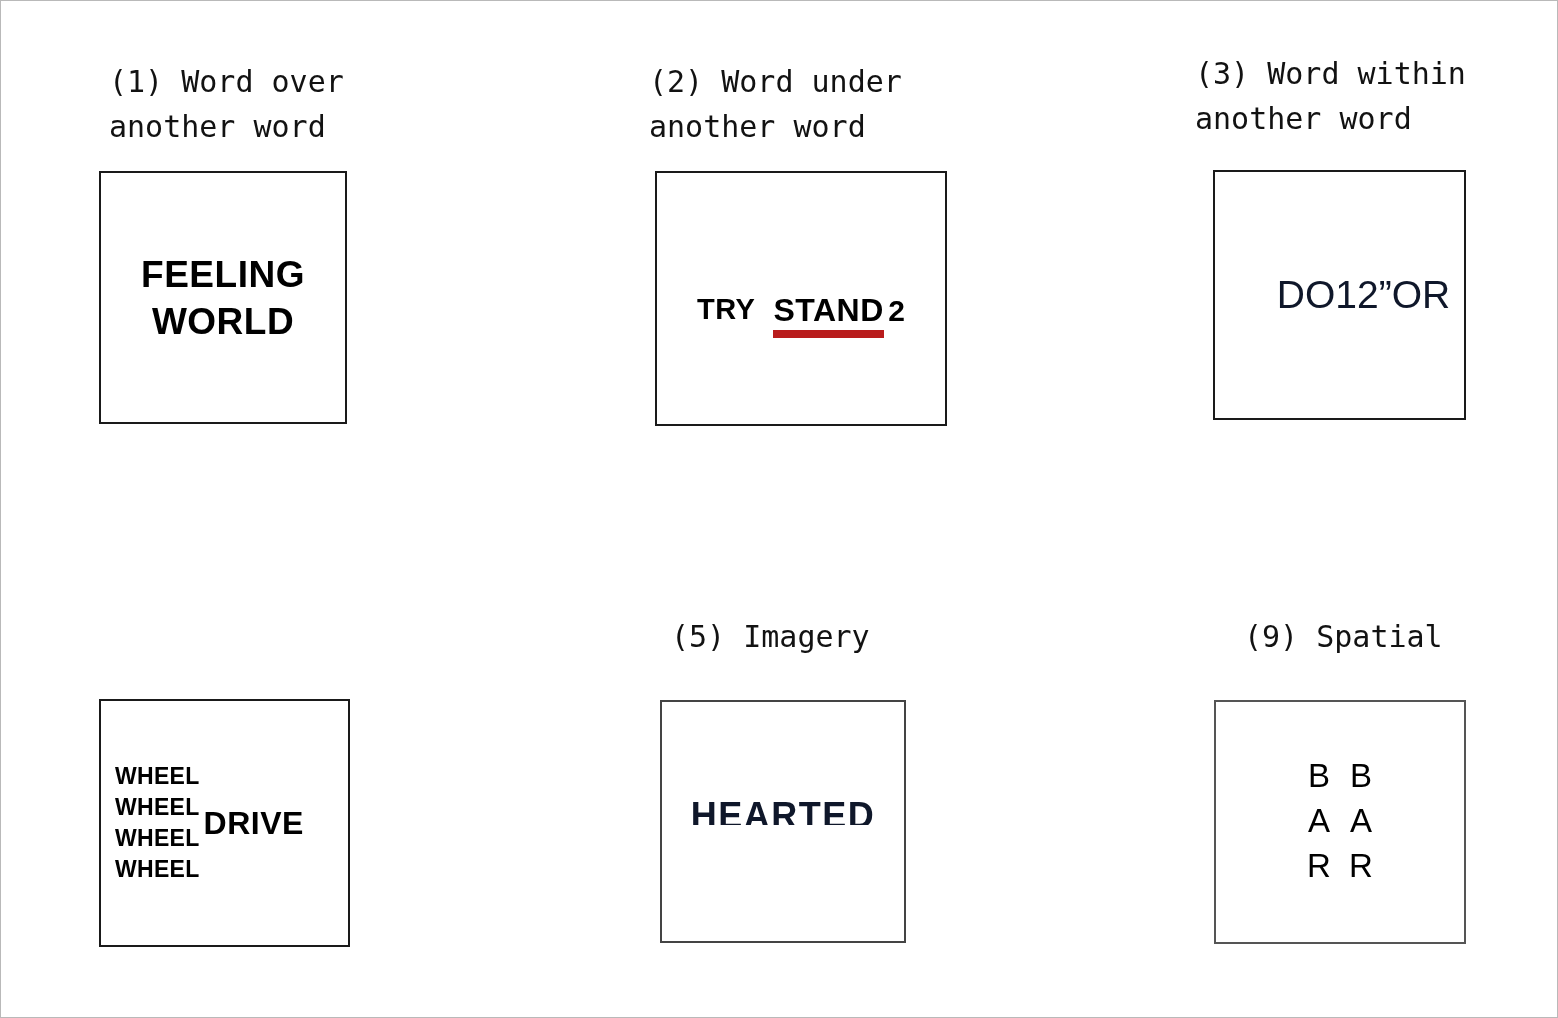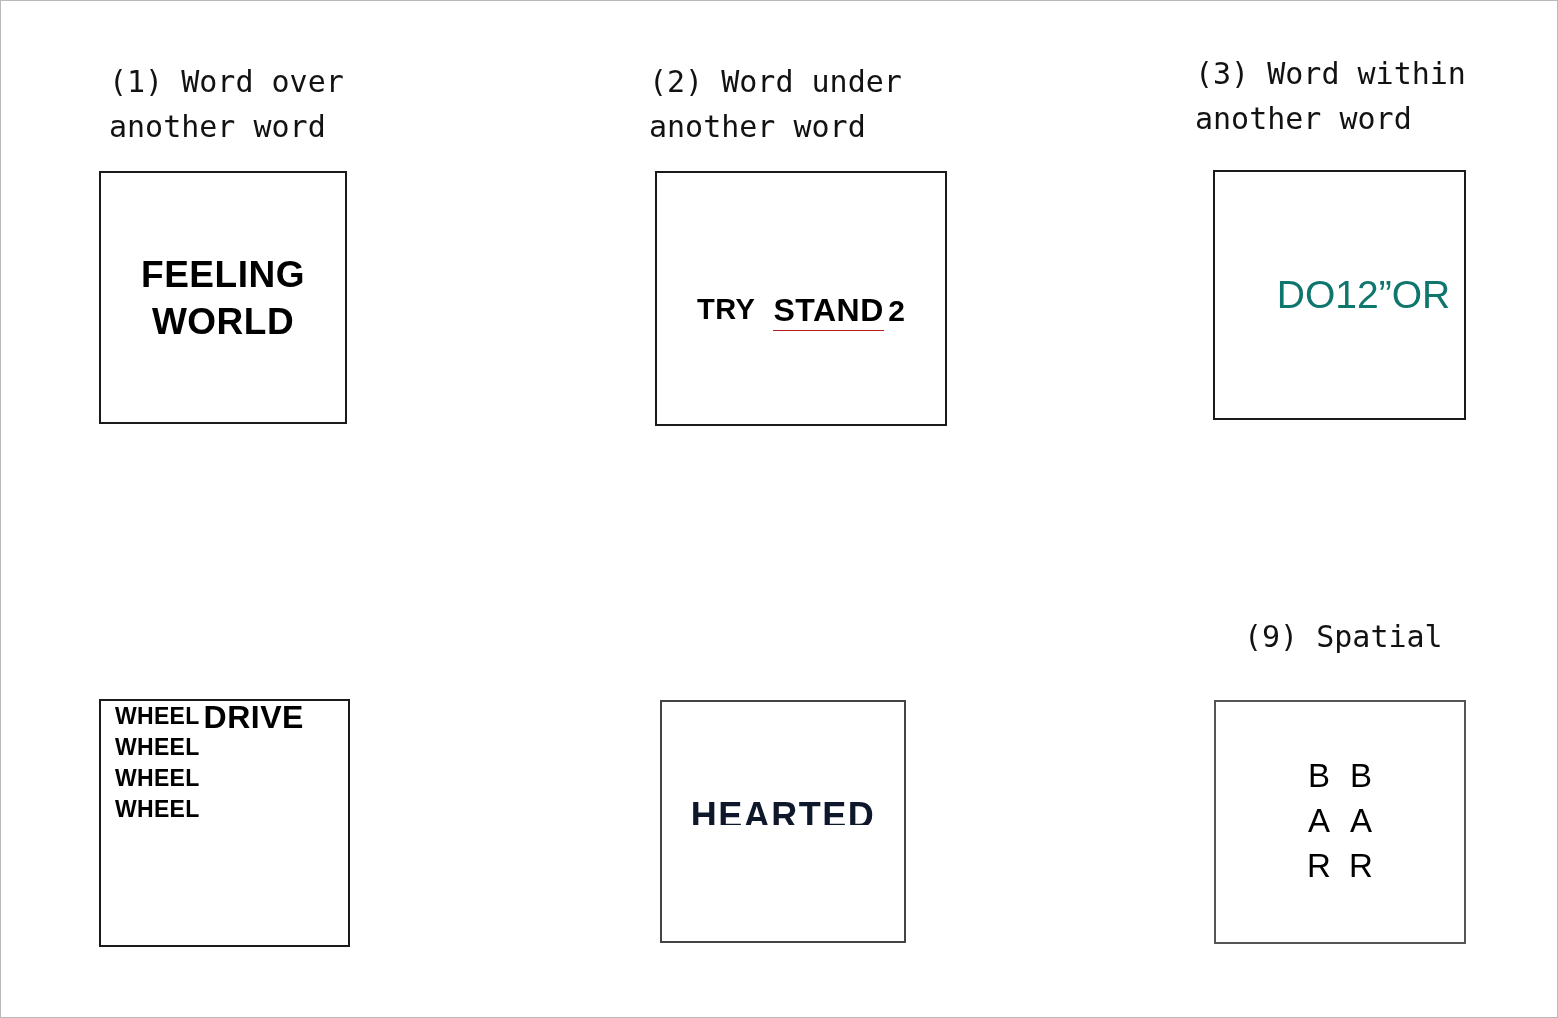--- a/index.html
+++ b/index.html
@@ -101,47 +101,48 @@
   }
   .fraction {
     text-align: center;
     line-height: 1;
   }
   .fraction-num {
     font-size: 32px;
     line-height: 36px;
     letter-spacing: 0.5px;
     padding-bottom: 2px;
-    border-bottom: 1px solid #b91c1c;
+    border-bottom: 8px solid #b91c1c;
   }
   .fraction-den {
     font-size: 30px;
     line-height: 38px;
     padding-top: 4px;
   }
 
   
   .within-word {
     font-family: "Liberation Sans", sans-serif;
     font-weight: normal;
     font-size: 39px;
-    color: #0f766e;
+    color: #0f172a;
     letter-spacing: 0px;
     white-space: pre;
     margin-left: 48px;
   }
 
   
   .wheel-drive {
     position: absolute;
     left: 14px;
     top: 0;
     right: 0;
     bottom: 0;
     display: flex;
+    align-items: center;
     justify-content: flex-start;
     font-family: "Liberation Sans", sans-serif;
     color: #000;
   }
   .wheel-stack {
     font-weight: bold;
     font-size: 23px;
     line-height: 31px;
     letter-spacing: 0.3px;
     text-align: left;
@@ -204,20 +205,23 @@
       <p class="caption">(1) Word over
 another word</p>
     </div>
     <div class="cell cell-2">
       <p class="caption">(2) Word under
 another word</p>
     </div>
     <div class="cell cell-3">
       <p class="caption">(3) Word within
 another word</p>
+    </div>
+    <div class="cell cell-5">
+      <p class="caption">(5) Imagery</p>
     </div>
     <div class="cell cell-6">
       <p class="caption">(9) Spatial</p>
     </div>
 
     <div class="puzzle-box box-1">
       <div class="box-inner">
         <div class="stack-over">
           <div>FEELING</div>
           <div>WORLD</div>

